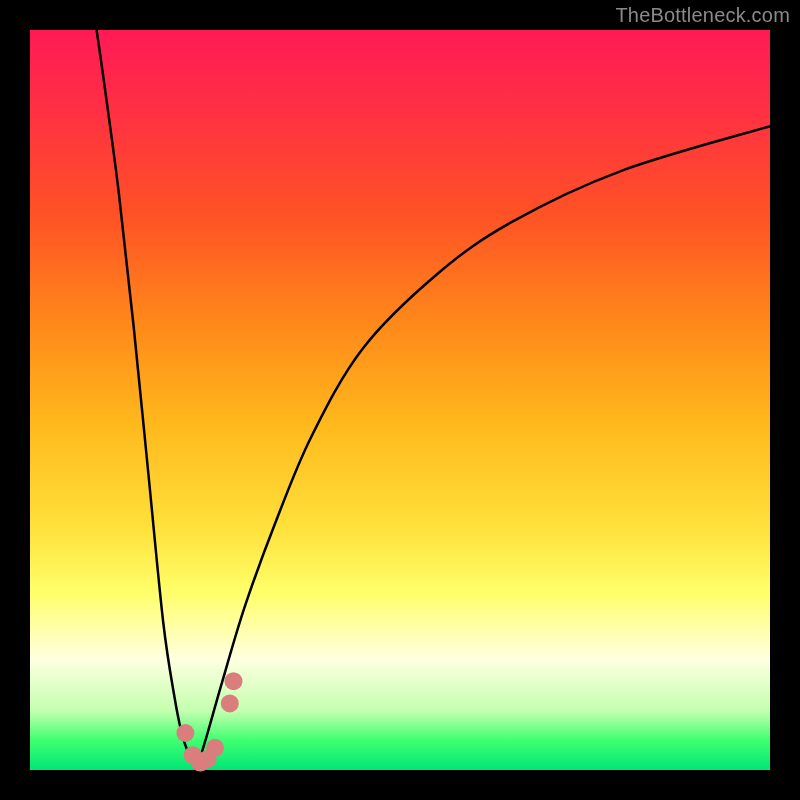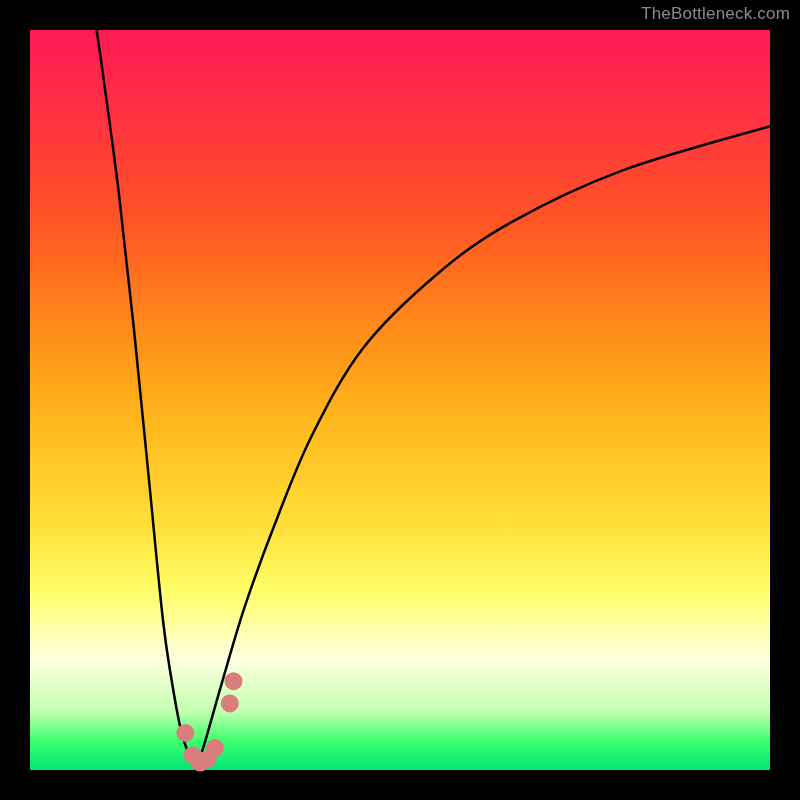--- a/index.html
+++ b/index.html
@@ -44,21 +44,21 @@
     top: 0;
     width: 740px;
     height: 740px;
     overflow: visible;
   }
   .watermark {
     position: absolute;
     top: 4px;
     right: 10px;
     color: #8a8a8a;
-    font-size: 17px;
+    font-size: 20px;
     letter-spacing: 0.2px;
     user-select: none;
   }
 </style>
 </head>
 <body>
 
 <div class="frame">
   <div class="plot">
     <svg viewBox="0 0 740 740">

